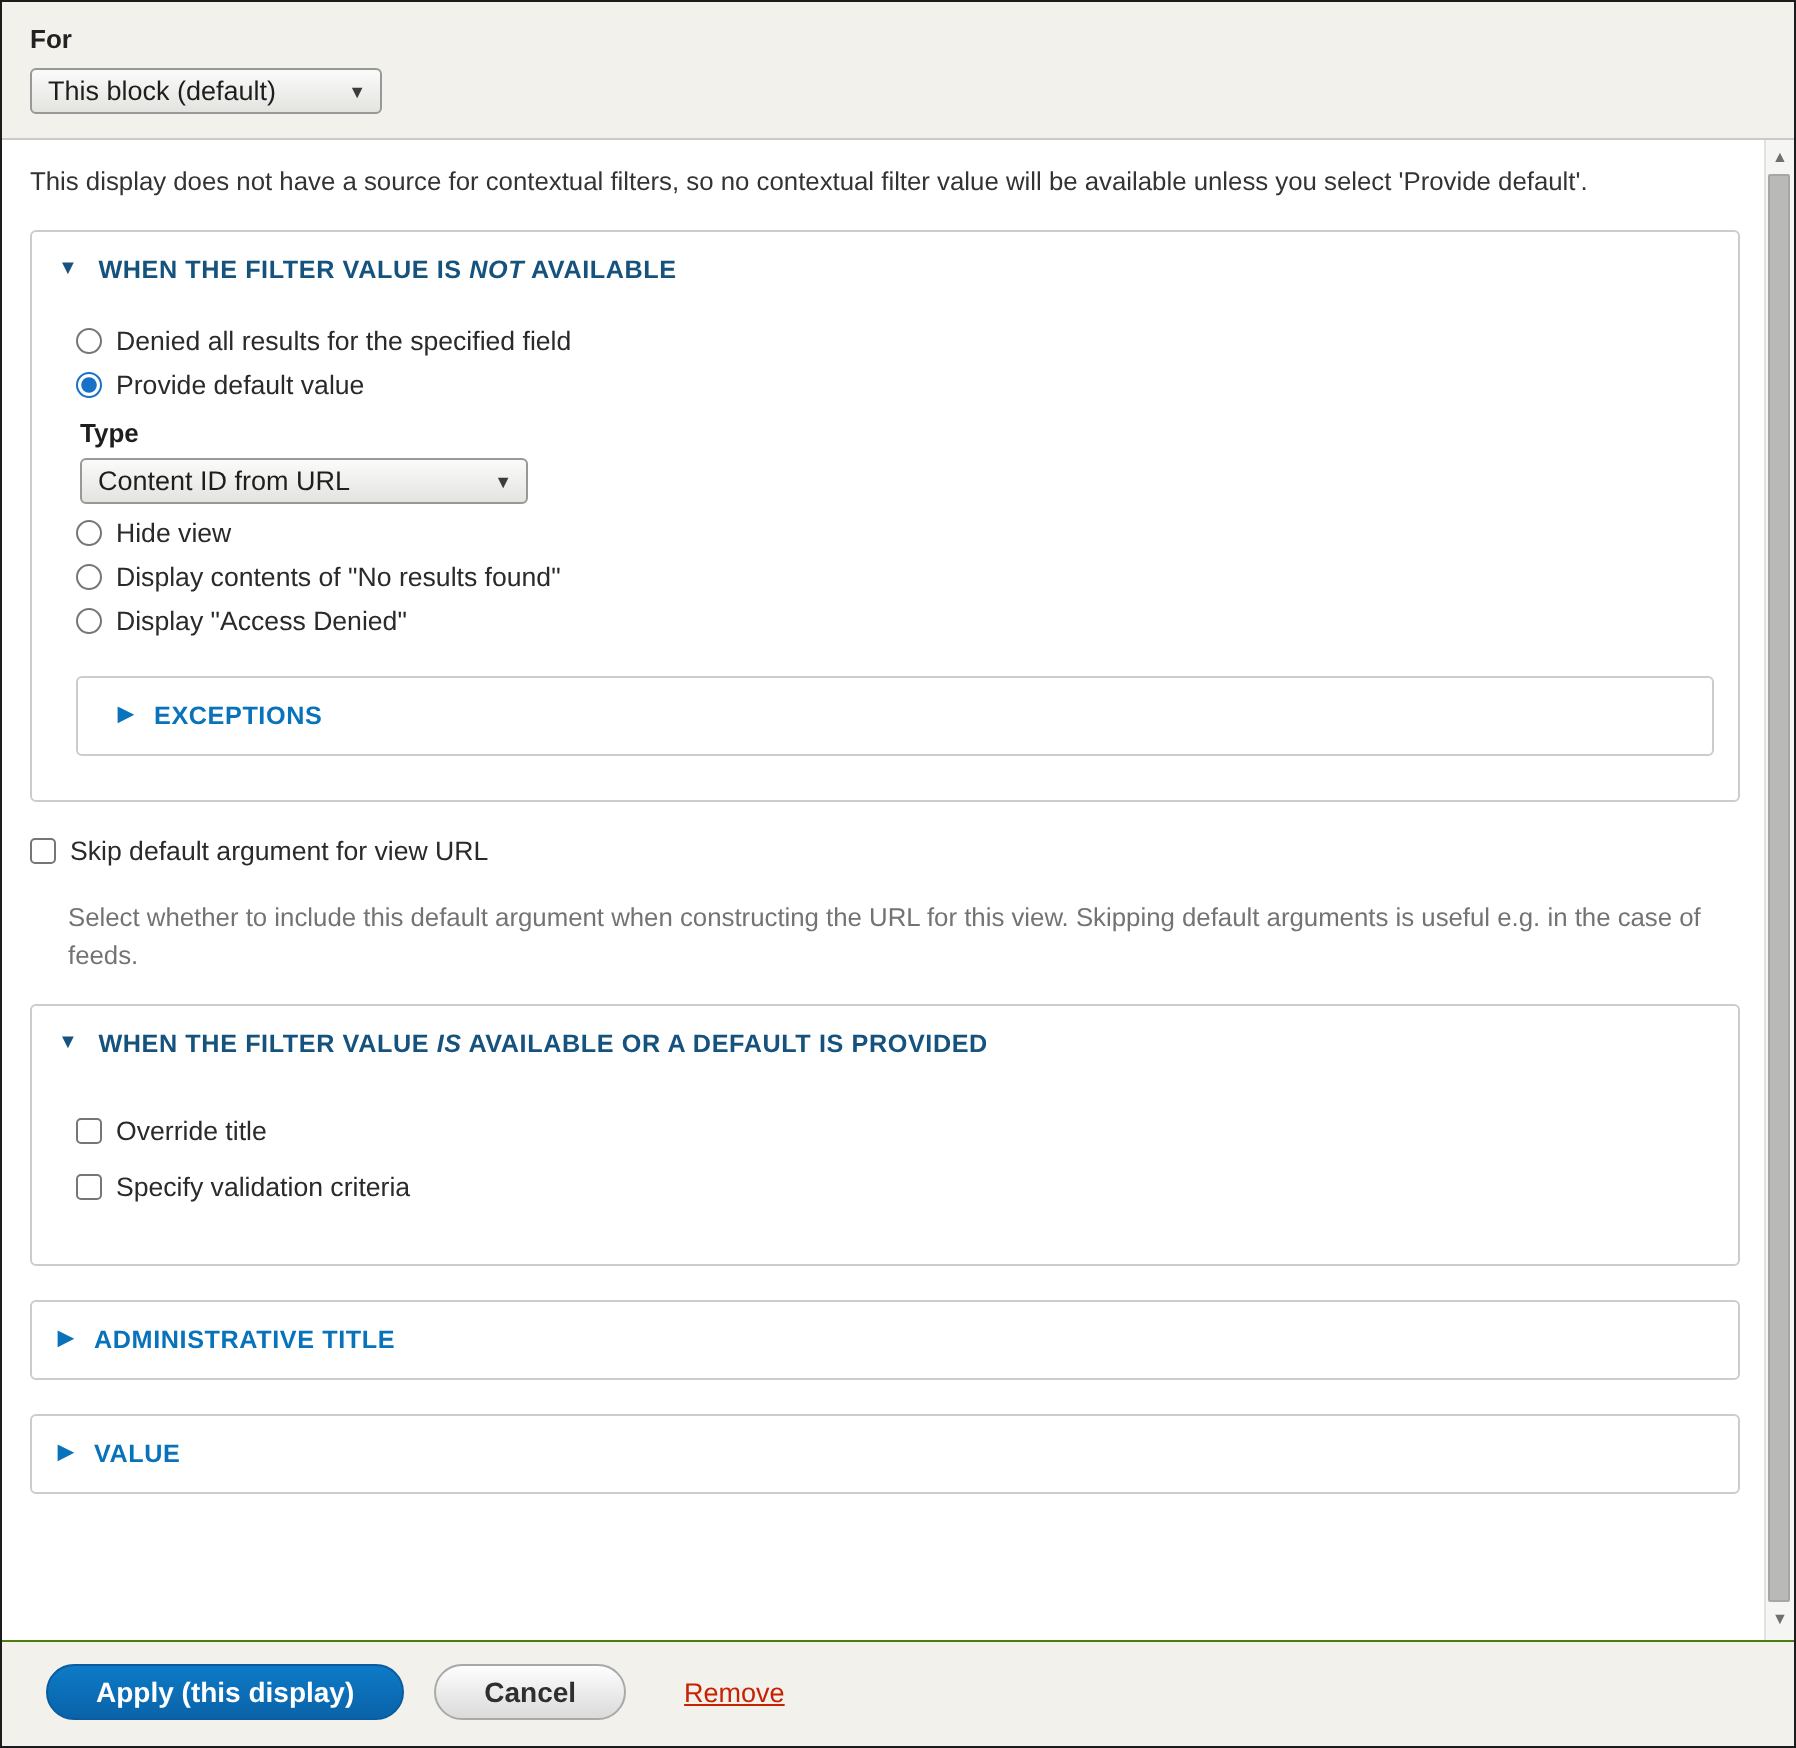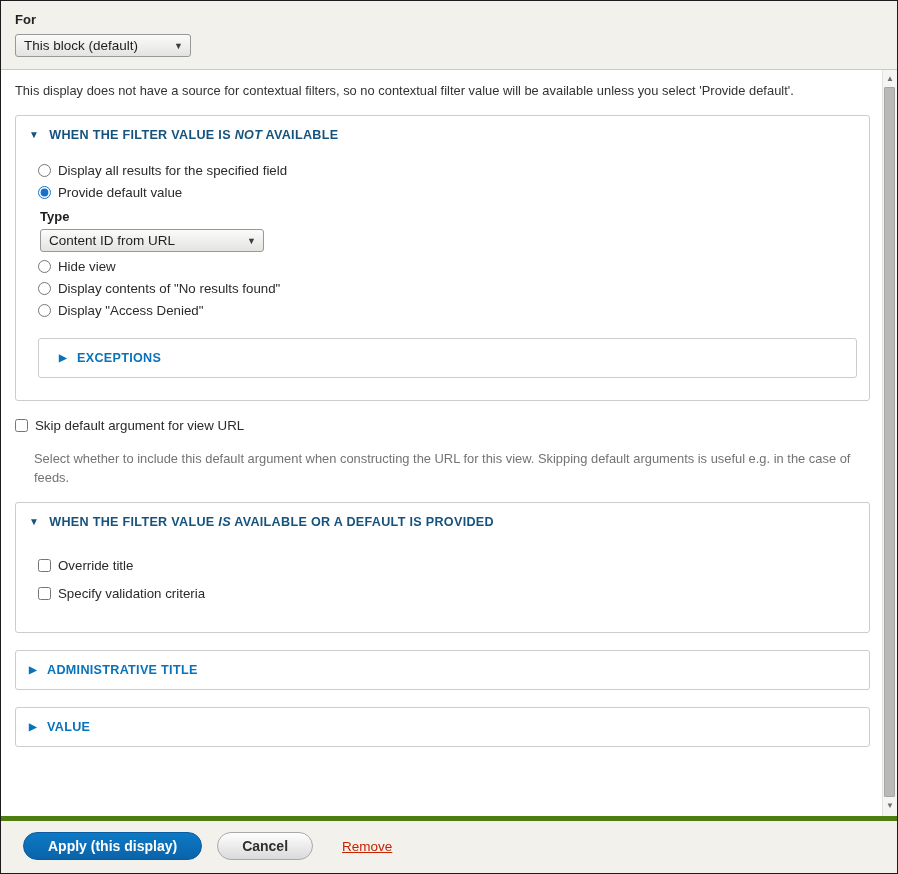--- a/index.html
+++ b/index.html
@@ -98,21 +98,21 @@
     margin:16px 0 15px 19px; max-width:842px;
   }
 
   .chk-group { padding-top:4px; }
   .chk-group .opt-row { margin:13px 0; }
 
   
   .footer {
     flex:0 0 auto;
     background:#f2f1ec;
-    border-top:5px solid #4d7c0f;
+    border-top:1px solid #4d7c0f;
     display:flex; align-items:center;
     padding:11px 20px 13px 22px;
   }
   .btn {
     font-family:"Liberation Sans", sans-serif;
     font-size:14px; font-weight:bold;
     height:28px; border-radius:15px;
     padding:0 24px; cursor:pointer;
   }
   .btn-primary {
@@ -169,21 +169,21 @@
 
       <div class="dt dt-open">
         <div class="dt-summary">
           <span class="tri">▼</span>
           <span><span>WHEN THE FILTER VALUE IS </span><em>NOT</em><span> AVAILABLE</span></span>
         </div>
         <div class="dt-body">
 
           <label class="opt-row">
             <input type="radio" name="default_action" style="">
-            <span>Display all results for the specified field</span>
+            <span>Denied all results for the specified field</span>
           </label>
 
           <label class="opt-row">
             <input type="radio" name="default_action" checked="" style="">
             <span>Provide default value</span>
           </label>
 
           <div class="type-label">Type</div>
           <div class="type-wrap">
             <div class="fake-select type-select">

